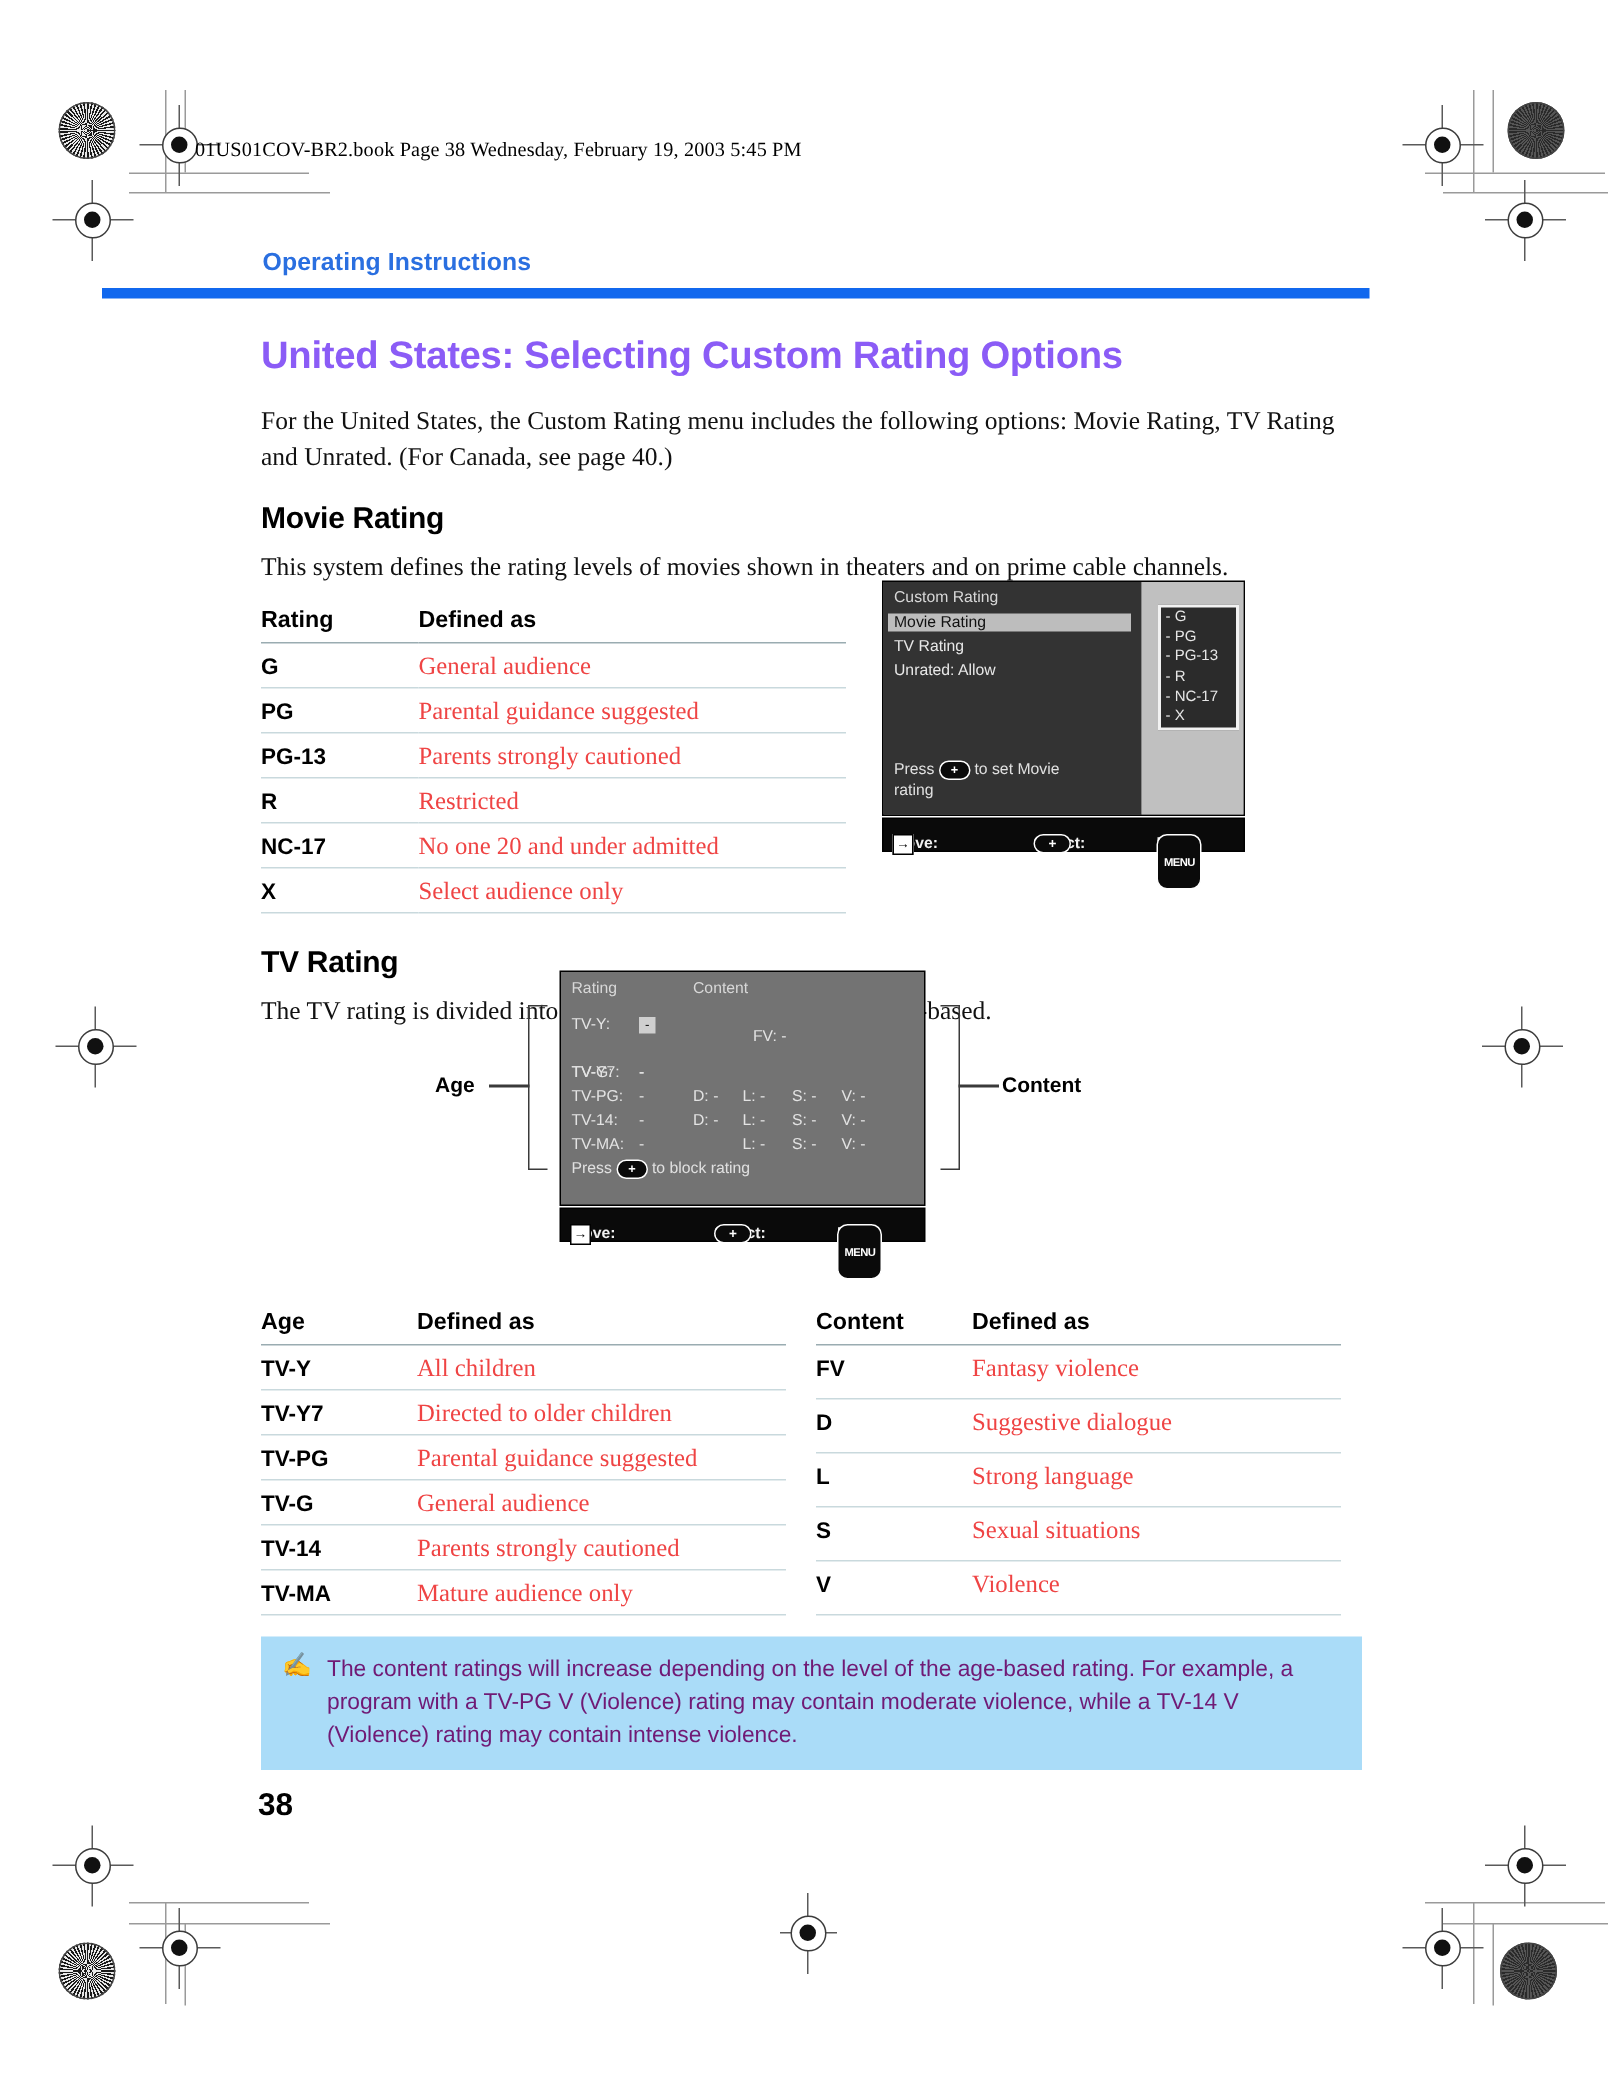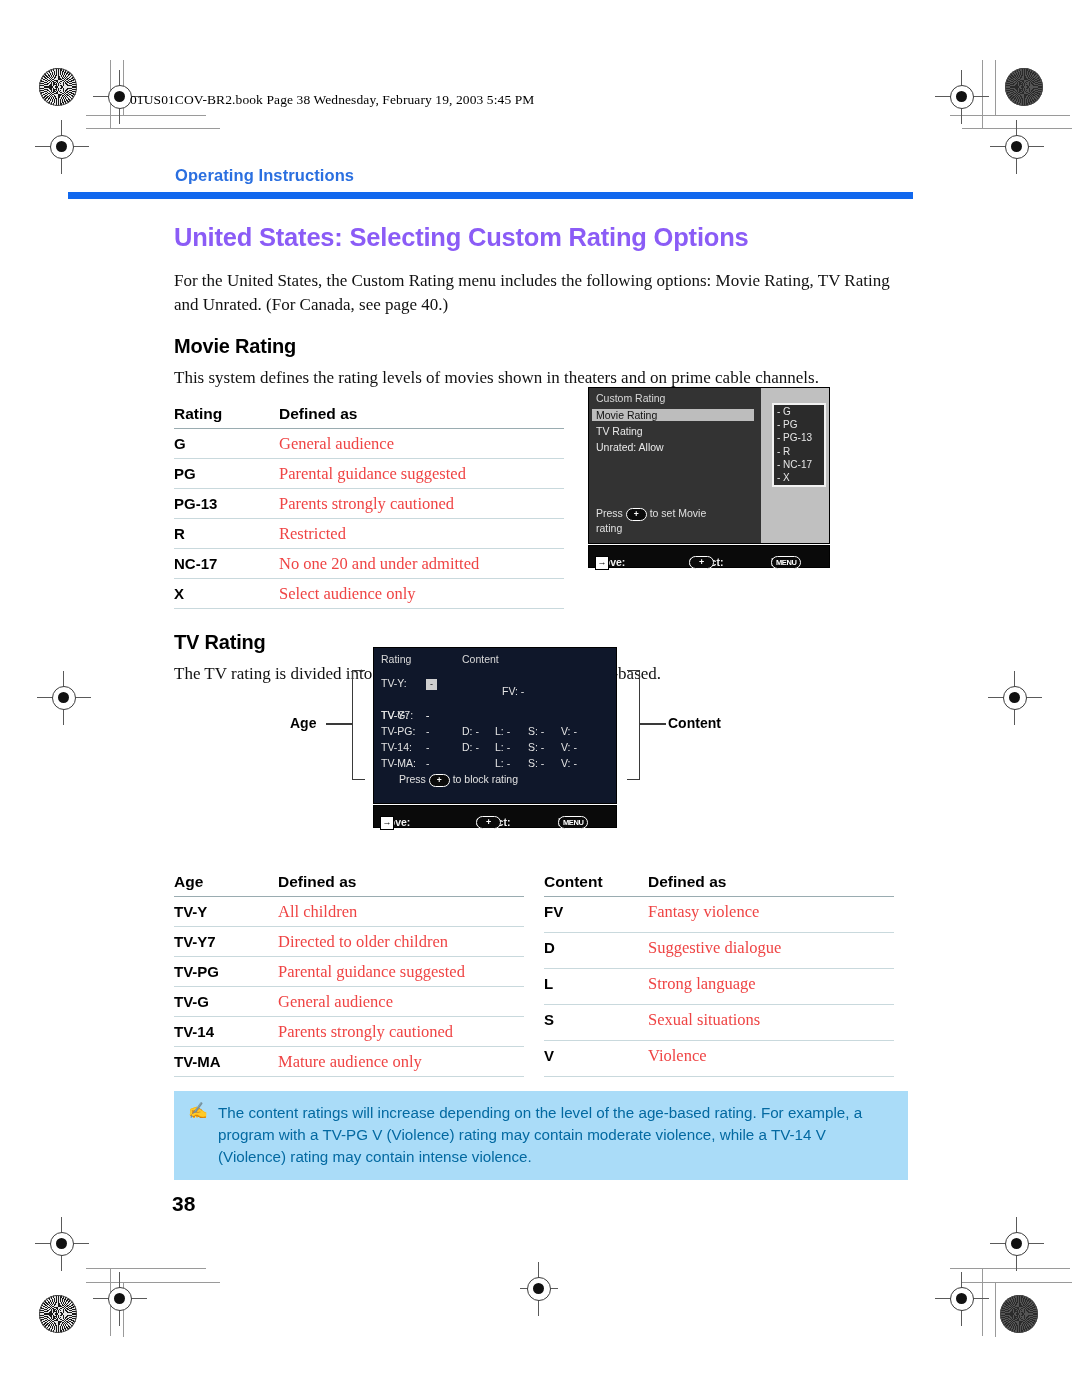--- a/index.html
+++ b/index.html
@@ -179,21 +179,21 @@
     display: flex;
     gap: 20px;
   }
 
   
   .osd {
     position: absolute;
     font-family: "Liberation Sans", sans-serif;
   }
   .osd-screen {
-    background: #0f172a;
+    background: #737373;
     position: relative;
     box-shadow: 0 0 0 1px #000;
   }
   .osd-title {
     color: #d8d8d8;
     font-size: 10.5px;
     position: absolute;
   }
   .osd-bar {
     background: #0a0a0a;
@@ -226,21 +226,21 @@
     border: 1.5px solid #ffffff;
     border-radius: 9px;
     font-size: 9px;
     line-height: 11px;
     padding: 0 9px;
     vertical-align: middle;
     font-weight: bold;
   }
   .pill.tiny {
     border-radius: 7px;
-    padding: 0 4px;
+    padding: 12px 4px;
     font-size: 7.5px;
     letter-spacing: -0.4px;
   }
   .pill.inlinep {
     border-width: 1.2px;
     padding: 0 7px;
     font-size: 8.5px;
   }
 
   
@@ -318,21 +318,21 @@
   .tvr-content {
     position: absolute;
     left: 88px;
     color: #e3e3e3;
     font-size: 10.5px;
     white-space: nowrap;
   }
   .tvr-content span.cx { display: inline-block; width: 33px; }
   #tvr-hint {
     position: absolute; left: 7px; top: 125px;
-    color: #e0e0e0; font-size: 10.5px; margin-left: 18px;
+    color: #e0e0e0; font-size: 10.5px;
   }
   #osd-tv-rating .osd-bar { width: 242px; height: 21px; margin-top: 3px; }
 
   
   .bracket {
     position: absolute;
     border: 1.5px solid #3a3a3a;
     width: 12px;
   }
   .bracket.left { border-right: none; }
@@ -363,21 +363,21 @@
     position: absolute;
     left: 14px; top: 12px;
     font-size: 16px;
     color: #111;
     line-height: 1;
   }
   .notebox .note-text {
     margin-left: 32px;
     font-size: 15.2px;
     line-height: 1.45;
-    color: #0369a1;
+    color: #701a75;
   }
 
   .folio {
     position: absolute;
     left: 172px;
     top: 1192px;
     font-size: 21px;
     font-weight: bold;
     color: #000;
   }

